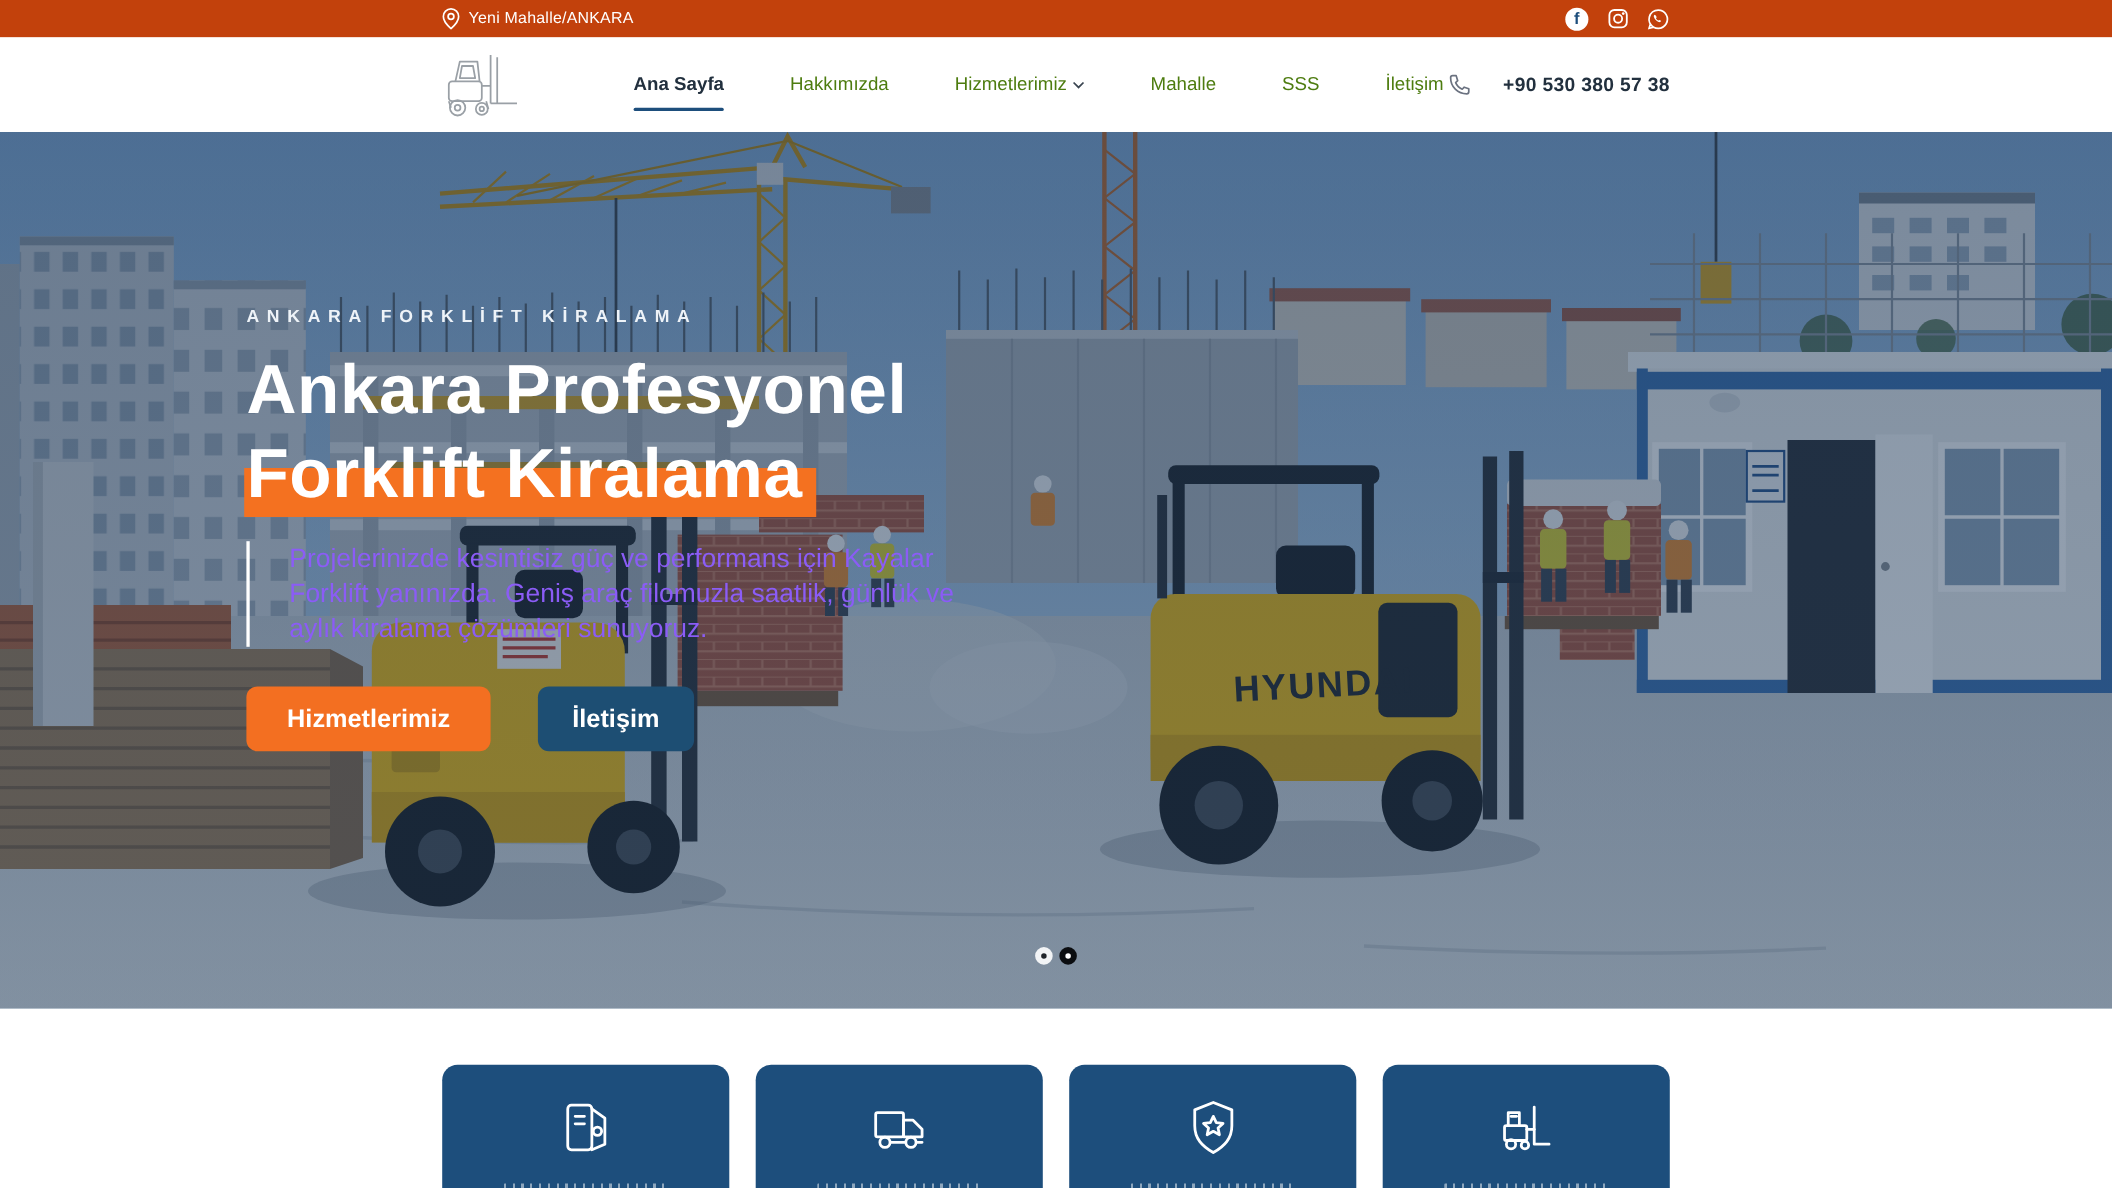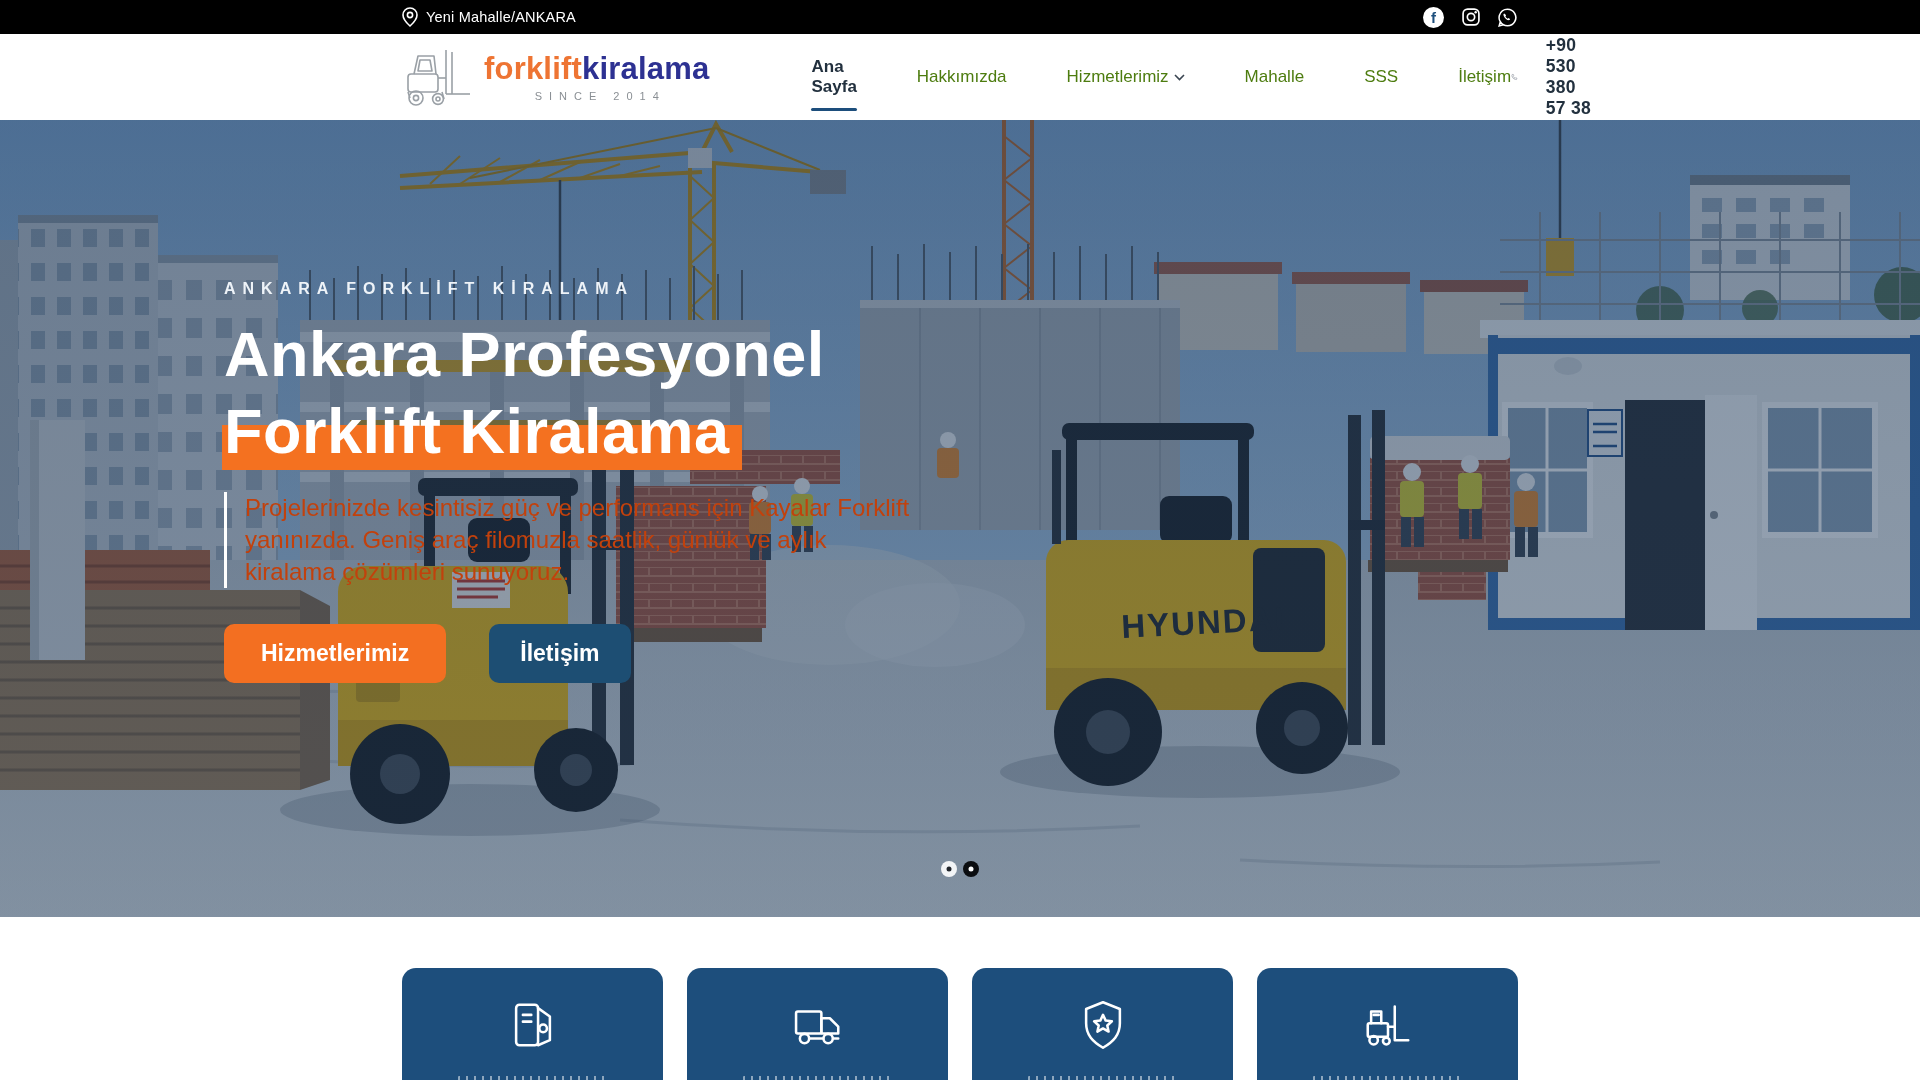--- a/index.html
+++ b/index.html
@@ -1,21 +1,21 @@
 <!DOCTYPE html>
 <html lang="tr"><head>
 <meta charset="utf-8">
 <style>
   * { margin:0; padding:0; box-sizing:border-box; }
   html,body { width:1920px; height:1080px; overflow:hidden; background:#fff;
               font-family:"Liberation Sans", sans-serif; }
   .container { width:1116px; margin:0 auto; height:100%; display:flex; align-items:center; }
 
   
-  .topbar { height:34px; background:#000000; }
+  .topbar { height:34px; background:#c2410c; }
   .topbar .container { justify-content:space-between; }
   .loc { display:flex; align-items:center; gap:8px; color:#fff; font-size:14.5px; letter-spacing:.2px; }
   .socials { display:flex; align-items:center; gap:16px; }
   .soc { width:21px; height:21px; display:flex; align-items:center; justify-content:center; cursor:pointer; }
   .fb { background:#fff; color:#1d4e7c; border-radius:50%; font-weight:bold; font-size:15px; line-height:1; }
 
   
   .header { height:86px; background:#fff; }
   .logo { display:flex; align-items:center; gap:10px; cursor:pointer; }
   .logo-text { display:flex; flex-direction:column; align-items:center; }
@@ -32,22 +32,22 @@
 
   
   .hero { position:relative; height:797px; overflow:hidden; }
   .hero-bg { position:absolute; inset:0; }
   .hero-bg svg { display:block; width:100%; height:100%; }
   .hero-overlay { position:absolute; inset:0; background:linear-gradient(rgba(20,47,80,.50), rgba(24,52,86,.44)); }
   .hero-content { position:absolute; left:224px; top:160px; z-index:2; }
   .kicker { color:#eef3f8; font-size:16px; font-weight:600; letter-spacing:7px; margin-bottom:18px; }
   .hero h1 { color:#fff; font-size:63px; font-weight:600; line-height:1.22; letter-spacing:.5px; }
   .hl { display:inline-block; background:linear-gradient(to bottom, transparent 42%, #f47120 42%); padding:0 12px 0 2px; margin-left:-2px; }
-  .hero-desc { margin-top:22px; max-width:690px; color:#c2410c; font-size:24px; line-height:32px;
-               border-left:3px solid #fff; padding-left:18px; }
+  .hero-desc { margin-top:22px; max-width:690px; color:#8b5cf6; font-size:24px; line-height:32px;
+               border-left:3px solid #fff; padding-left:36px; }
   .hero-btns { margin-top:36px; display:flex; gap:43px; }
   .btn { border:none; border-radius:10px; font-size:23px; font-weight:600; color:#fff; cursor:pointer;
          padding:16px 37px; font-family:"Liberation Sans", sans-serif; }
   .btn-orange { background:#f36f21; }
   .btn-navy { background:#1d4e73; padding:16px 31px; }
   .dots { position:absolute; left:0; right:0; bottom:40px; display:flex; justify-content:center; gap:6px; z-index:2; }
   .dot { width:16px; height:16px; border-radius:50%; border:none; cursor:pointer; position:relative; }
   .dot span { position:absolute; left:50%; top:50%; width:5px; height:5px; border-radius:50%; transform:translate(-50%,-50%); }
   .dot.light { background:#f2f4f6; } .dot.light span { background:#20242a; }
   .dot.darkd { background:#0b0d10; } .dot.darkd span { background:#fff; }
@@ -103,24 +103,20 @@
         <path d="M44 6 L44 50"></path>
         <path d="M50 8 L50 50"></path>
         <path d="M44 50 L68 50"></path>
         <path d="M36 34 L44 34"></path>
         <circle cx="14" cy="54" r="7"></circle>
         <circle cx="14" cy="54" r="2.6"></circle>
         <circle cx="36" cy="55" r="5.4"></circle>
         <circle cx="36" cy="55" r="2"></circle>
         <path d="M6 48 L8 54 M42 55 L40 48"></path>
       </svg>
-      <div class="logo-text">
-        <div class="logo-word"><span class="o1">forklift</span><span class="o2">kiralama</span></div>
-        <div class="logo-tag">SINCE 2014</div>
-      </div>
     </div>
 
     <nav class="nav">
       <div class="nav-item active">
           <span>Ana Sayfa</span>
         </div>
       <div class="nav-item">
           <span>Hakkımızda</span>
         </div>
       <div class="nav-item">

